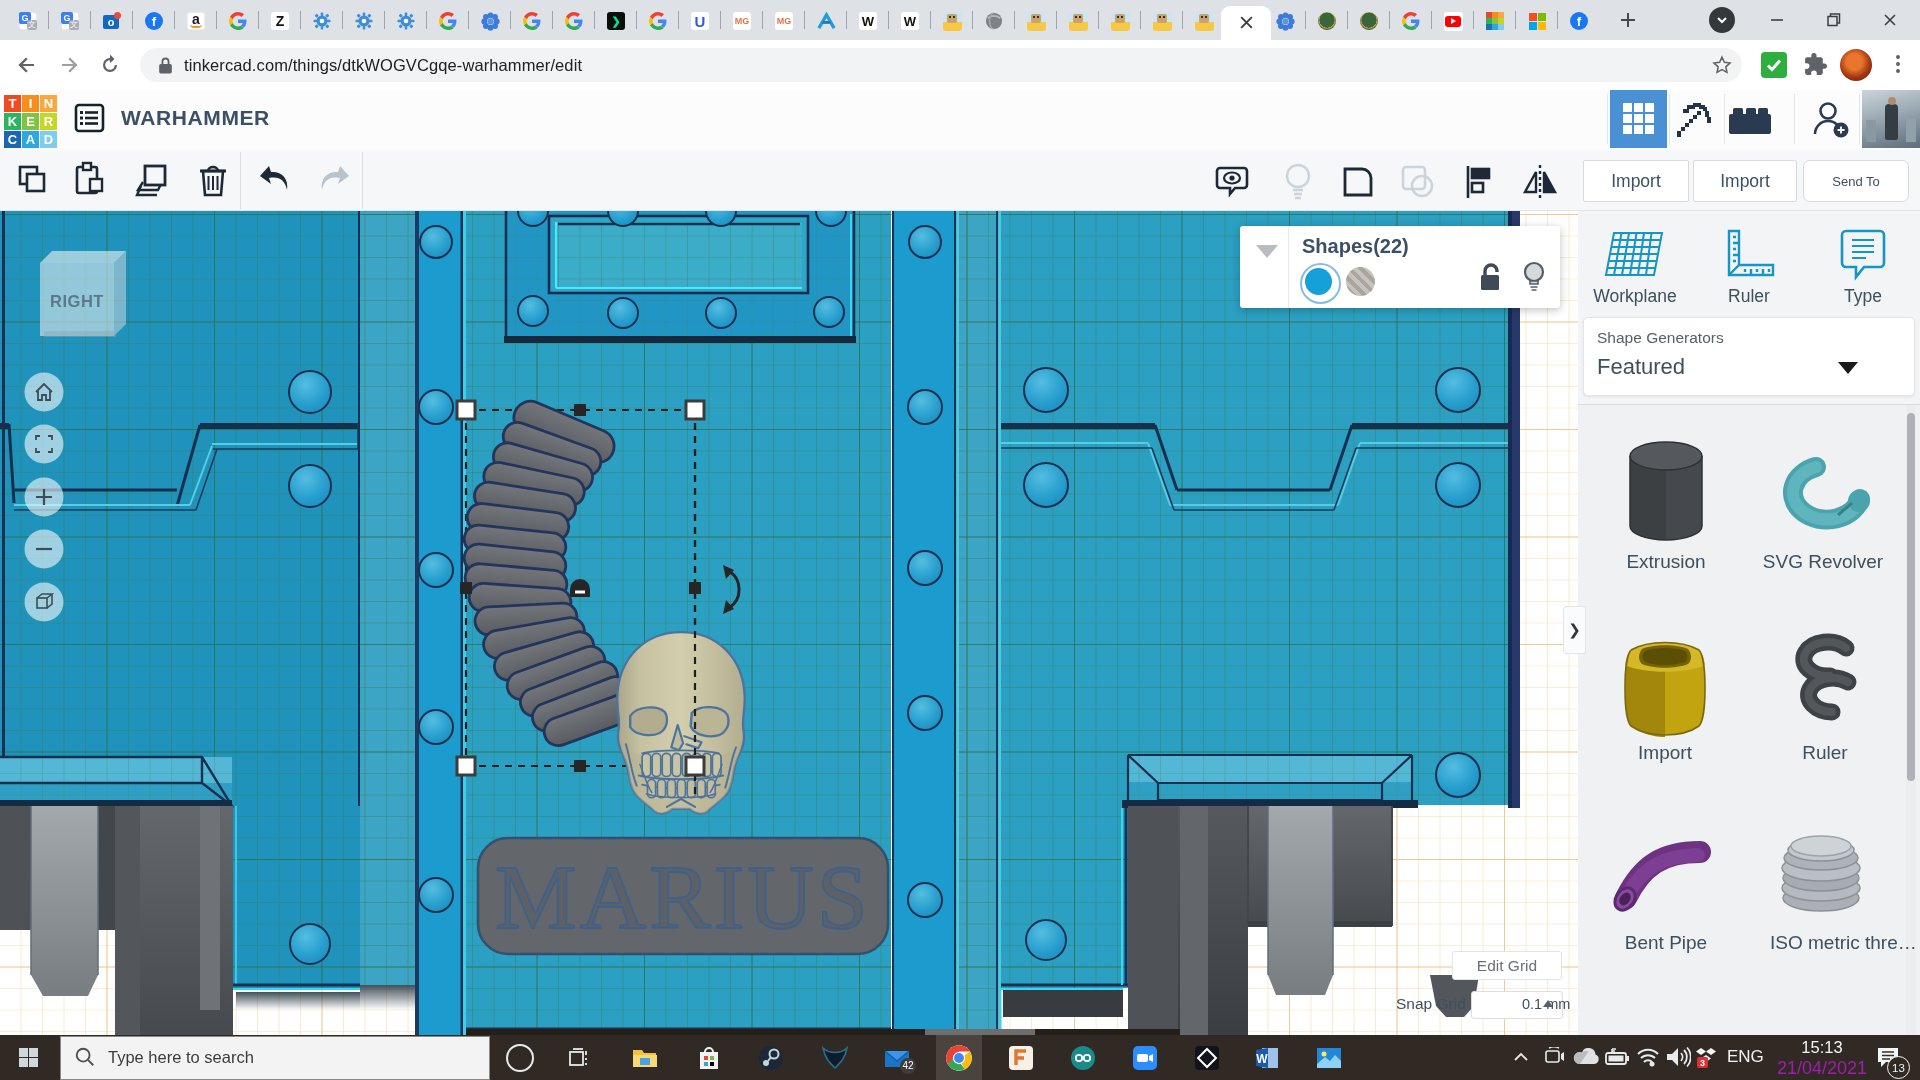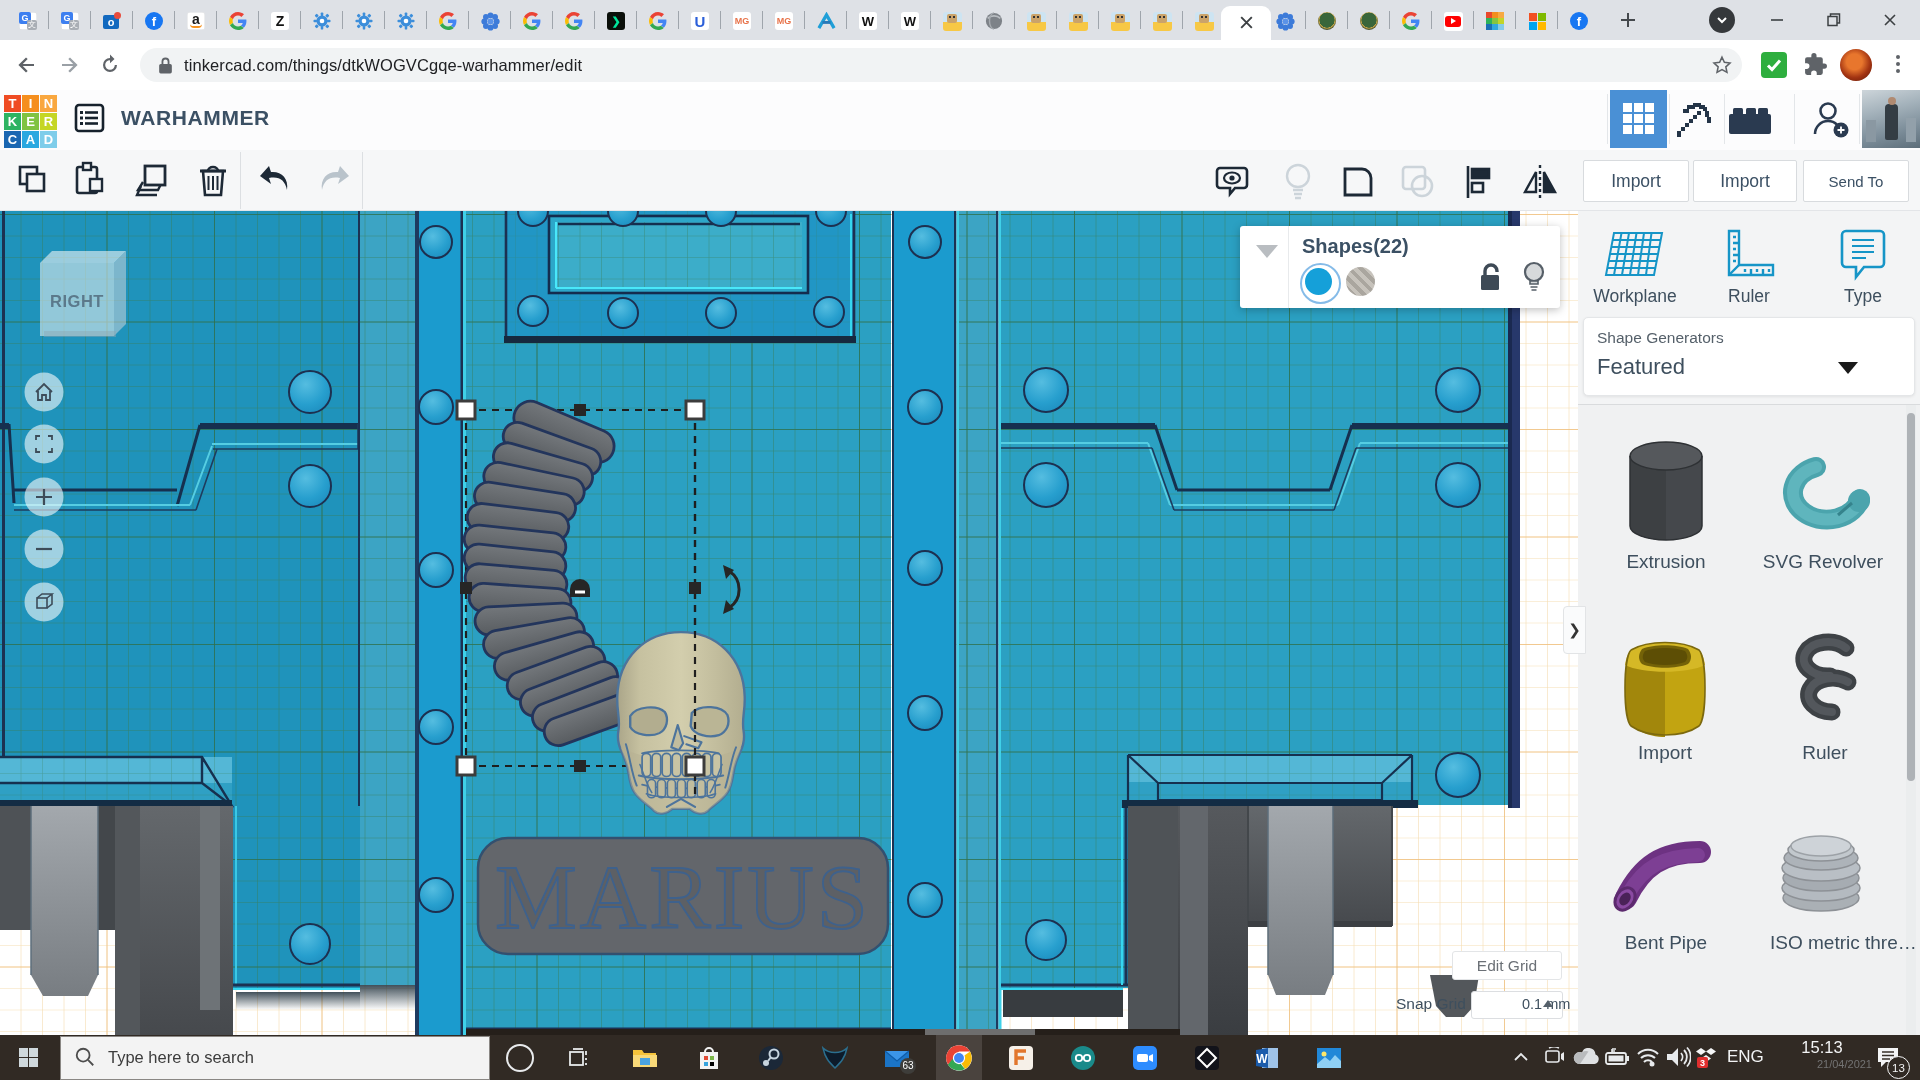--- a/index.html
+++ b/index.html
@@ -510,21 +510,21 @@
   </svg>
 <svg class="abs" style="left:1520px;top:162px;" width="40" height="40" viewBox="0 0 40 40">
     <g stroke="#1d2936" stroke-width="2.4">
       <path d="M20 3 v34" stroke-dasharray="3 3"></path>
       <path d="M16 10 v20 l-11 0 z" fill="none"></path>
       <path d="M24 10 v20 l11 0 z" fill="#1d2936"></path>
     </g>
   </svg>
 <div class="abs flex" style="left:1583px;top:160px;width:104px;height:40px;background:#fff;border:1px solid #d8dbde;border-radius:2px;justify-content:center;font-size:17.5px;color:#3b5064;">Import</div>
 <div class="abs flex" style="left:1693px;top:160px;width:102px;height:40px;background:#fff;border:1px solid #d8dbde;border-radius:2px;justify-content:center;font-size:17.5px;color:#3b5064;">Import</div>
-<div class="abs flex" style="left:1803px;top:160px;width:104px;height:40px;background:#fff;border:1px solid #d8dbde;border-radius:2px;justify-content:center;font-size:15px;color:#3b5064;">Send To</div>
+<div class="abs flex" style="left:1803px;top:160px;width:104px;height:40px;background:#fff;border:1px solid #d8dbde;border-radius:7px;justify-content:center;font-size:13px;color:#3b5064;">Send To</div>
 <div class="abs" style="left:0;top:210px;width:1920px;height:1px;background:#e3e5e8;"></div>
 <svg class="abs" style="left:0;top:211px;" width="1920" height="824" viewBox="0 211 1920 824">
     <defs>
 <pattern id="og" width="21.5" height="21.5" patternUnits="userSpaceOnUse">
         <path d="M21.5 0 V21.5 H0" fill="none" stroke="#f6ddb2" stroke-width="1.2"></path>
       </pattern>
 <pattern id="og2" width="107.5" height="107.5" patternUnits="userSpaceOnUse">
         <path d="M107.5 0 V107.5 H0" fill="none" stroke="#efbd77" stroke-width="1.4"></path>
       </pattern>
 <pattern id="gg" width="21.5" height="21.5" patternUnits="userSpaceOnUse">
@@ -997,21 +997,21 @@
 <div class="abs flex" style="left:812px;top:1035px;width:46px;height:45px;justify-content:center;">
     <svg width="28" height="24" viewBox="0 0 28 24">
       <path d="M2 2 C 8 8 20 8 26 2 C 24 12 20 16 14 22 C 8 16 4 12 2 2 Z" fill="#0d1b2a" stroke="#2b6f8f" stroke-width="1.5"></path>
     </svg>
   </div>
 <div class="abs flex" style="left:874px;top:1035px;width:46px;height:45px;justify-content:center;">
     <svg width="26" height="22" viewBox="0 0 26 22">
       <path d="M1 4 h24 v16 h-24 z" fill="#1b74c6"></path>
       <path d="M1 4 L13 14 L25 4" fill="#3b95e8" stroke="#0f5ca8" stroke-width="1.2"></path>
     </svg>
-    <div class="abs" style="margin-left:22px;margin-top:16px;width:16px;height:16px;border-radius:50%;background:#3e3d3a;color:#fff;font-size:10px;text-align:center;line-height:16px;">63</div>
+    <div class="abs" style="margin-left:22px;margin-top:16px;width:16px;height:16px;border-radius:50%;background:#3e3d3a;color:#fff;font-size:10px;text-align:center;line-height:16px;">42</div>
   </div>
 <div class="abs flex" style="left:936px;top:1035px;width:46px;height:45px;background:rgba(255,255,255,0.12);justify-content:center;">
     <svg width="28" height="28" viewBox="0 0 48 48">
       <circle cx="24" cy="24" r="22" fill="#fff"></circle>
       <path d="M24 2 a22 22 0 0 1 19 11 l-19 0 z M24 2 a22 22 0 0 1 19 11" fill="#ea4335"></path>
       <path d="M43 13 a22 22 0 0 1 -9 30 l-10 -17 z" fill="#fbbc05"></path>
       <path d="M34 43 a22 22 0 0 1 -29 -8 l10 -16 z" fill="#34a853"></path>
       <path d="M5 35 a22 22 0 0 1 0 -22 a22 22 0 0 1 19 -11 l0 11 z" fill="#ea4335"></path>
       <circle cx="24" cy="24" r="9.5" fill="#4285f4" stroke="#fff" stroke-width="2"></circle>
     </svg>
@@ -1094,17 +1094,17 @@
     <g fill="#f4f5f6">
       <path d="M7 2 L12 5.5 L7 9 L2 5.5 Z"></path>
       <path d="M17 2 L22 5.5 L17 9 L12 5.5 Z"></path>
       <path d="M12 9 L17 12.5 L12 16 L7 12.5 Z"></path>
     </g>
     <rect x="3" y="11" width="11" height="11" rx="2" fill="#e02f2f"></rect>
     <text x="8.5" y="20" font-size="9" fill="#fff" text-anchor="middle" font-weight="bold" font-family="Liberation Sans">3</text>
   </svg>
 <div class="abs" style="left:1727px;top:1047px;font-size:17px;color:#f2f3f4;">ENG</div>
 <div class="abs" style="left:1772px;top:1038px;width:100px;text-align:center;font-size:16.5px;color:#f2f3f4;">15:13</div>
-<div class="abs" style="left:1772px;top:1058px;width:100px;text-align:right;font-size:11px;color:#737373;">21/04/2021</div>
+<div class="abs" style="left:1772px;top:1058px;width:100px;text-align:center;font-size:18px;color:#a21caf;">21/04/2021</div>
 <svg class="abs" style="left:1876px;top:1046px;" width="24" height="22" viewBox="0 0 24 22">
     <path d="M2 2 h20 v14 h-12 l-5 5 v-5 h-3 z" fill="#f4f5f6"></path>
     <path d="M6 6 h12 M6 9.5 h12 M6 13 h8" stroke="#37302a" stroke-width="1.6"></path>
   </svg>
 <div class="abs flex" style="left:1887px;top:1056px;width:21px;height:21px;border-radius:50%;background:#312a24;border:1.5px solid #f4f5f6;color:#f4f5f6;font-size:11.5px;justify-content:center;">13</div>
 </body></html>

